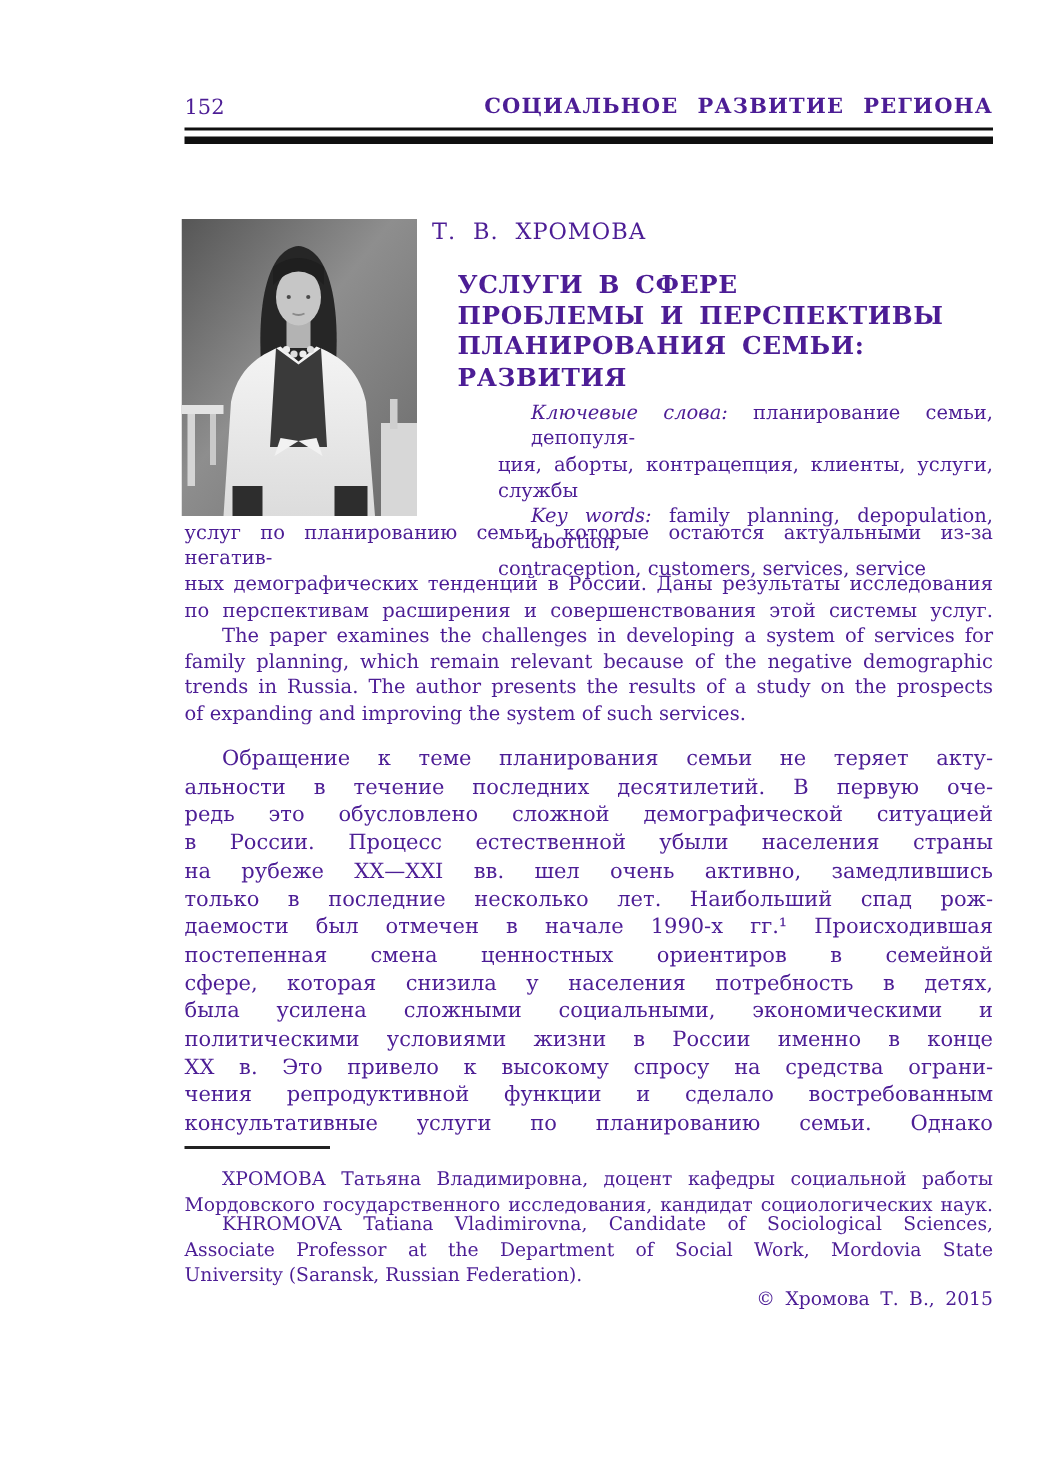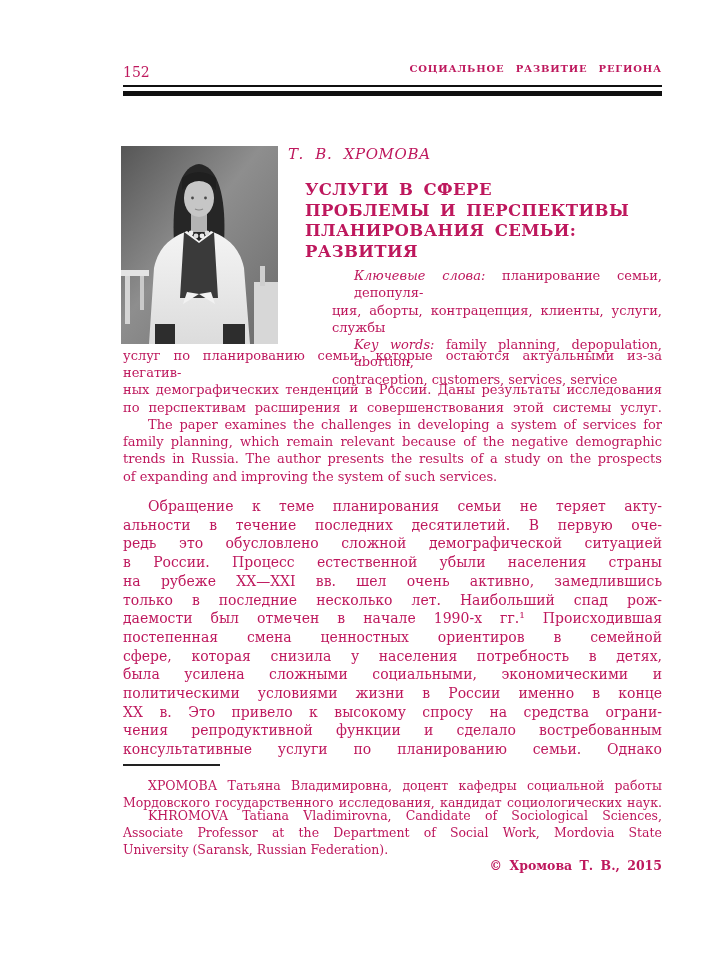--- a/index.html
+++ b/index.html
@@ -1,43 +1,43 @@
 <!DOCTYPE html>
 <html lang="ru"><head>
 <meta charset="utf-8">
 <style>
   html,body { margin:0; padding:0; background:#ffffff; }
   .page {
     position:relative;
     width:709px; height:978px;
     background:#ffffff;
-    color:#be185d;
+    color:#4c1d95;
     font-family:"DejaVu Serif", serif;
     overflow:hidden;
   }
   
   .page-number {
     position:absolute; left:123px; top:64px;
     font-size:14px;
   }
   .running-head {
     position:absolute; left:123px; top:63px; width:539px;
-    text-align:right; font-weight:bold; font-size:10px;
+    text-align:right; font-weight:bold; font-size:14px;
     letter-spacing:0.8px; word-spacing:7px;
   }
   .rule-thin  { position:absolute; left:123px; top:85px; width:539px; height:2px; background:#101010; }
   .rule-thick { position:absolute; left:123px; top:91px; width:539px; height:5px; background:#101010; }
 
   
   .photo-wrap { position:absolute; left:121px; top:146px; width:157px; height:198px; }
   .photo-wrap svg { display:block; width:157px; height:198px; }
 
   .author-name {
     position:absolute; left:288px; top:145px; width:374px;
-    font-style:italic; font-size:15px; letter-spacing:0.6px; word-spacing:6px;
+    font-size:15px; letter-spacing:0.6px; word-spacing:6px;
   }
   .article-title {
     position:absolute; left:288px; top:180px; width:380px;
     font-weight:bold; font-size:16.5px; line-height:20.5px;
     letter-spacing:0.4px; word-spacing:4px;margin-left:17px;
   }
   .keywords {
     position:absolute; left:288px; top:267px; width:374px;
     font-size:13px; line-height:17.3px;
   }
@@ -65,21 +65,21 @@
   .footnote-rus {
     position:absolute; left:123px; top:777px; width:539px;
     font-size:12.5px; line-height:17px;
   }
   .footnote-eng {
     position:absolute; left:123px; top:807px; width:539px;
     font-size:12.5px; line-height:17px;
   }
   .copyright {
     position:absolute; left:123px; top:858px; width:539px;
-    font-size:12.5px; text-align:right; word-spacing:3px;font-weight:bold;
+    font-size:12.5px; text-align:right; word-spacing:3px;
   }
 </style>
 </head>
 <body>
 
 <div class="page">
 
   <div class="page-number">152</div>
   <div class="running-head">СОЦИАЛЬНОЕ  РАЗВИТИЕ  РЕГИОНА</div>
   <div class="rule-thin"></div>

